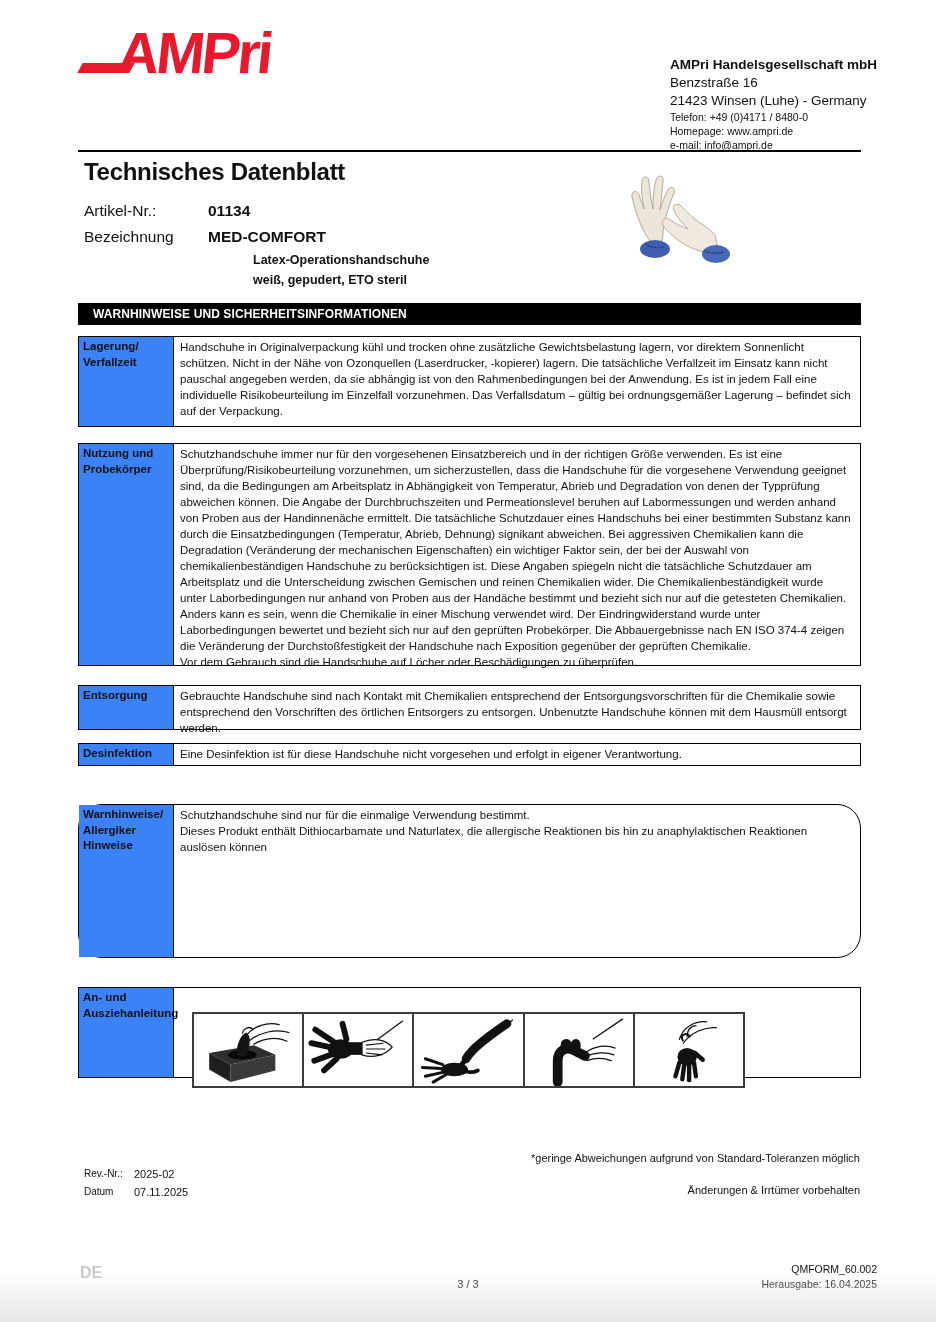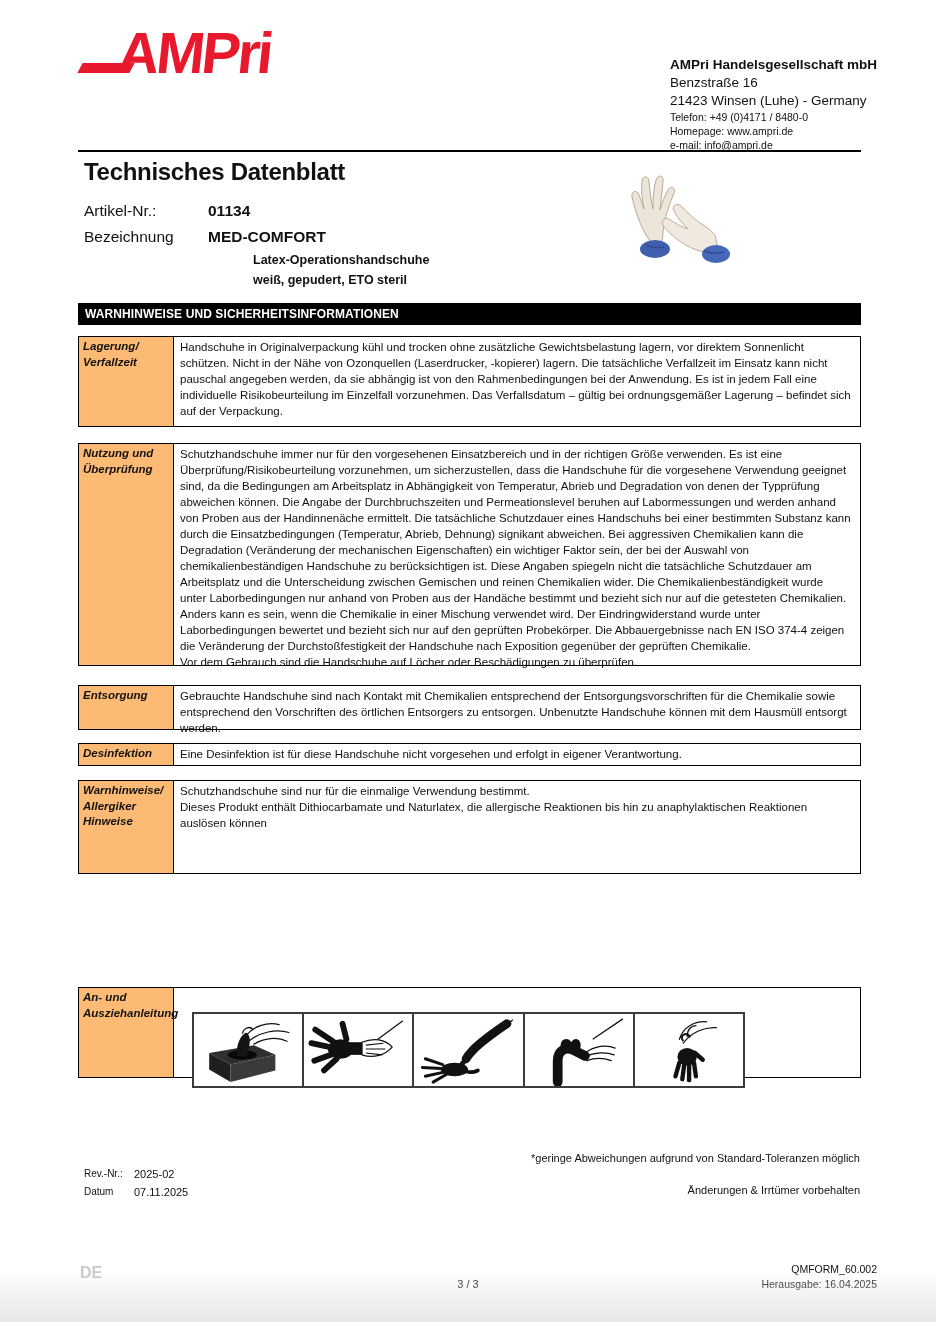--- a/index.html
+++ b/index.html
@@ -18,31 +18,31 @@
   .company .c-small{font-size:10.5px;line-height:14px;}
   
   .title-rule{position:absolute;left:78px;top:150px;width:783px;height:2px;background:#000;}
   .doc-title{position:absolute;left:84px;top:158px;font-size:24px;font-weight:bold;letter-spacing:-0.3px;}
   .art-label{position:absolute;left:84px;font-size:15.5px;}
   .art-value{position:absolute;left:208px;font-size:15.5px;font-weight:bold;}
   .art-sub{position:absolute;left:208px;font-size:12.5px;font-weight:bold;line-height:18px;padding-left:45px;}
   .product-img{position:absolute;left:592px;top:163px;width:165px;height:108px;}
   
   .section-bar{position:absolute;left:78px;top:303px;width:783px;height:22px;background:#000;color:#fff;
-    font-size:12px;font-weight:bold;line-height:22px;padding-left:7px;box-sizing:border-box;letter-spacing:0.1px;}
+    font-size:12px;font-weight:bold;line-height:22px;padding-left:15px;box-sizing:border-box;letter-spacing:0.1px;}
   
   .t-row{position:absolute;left:78px;width:783px;border:1px solid #000;display:flex;box-sizing:border-box;background:#fff;}
-  .t-label{width:95px;min-width:95px;background:#fdba74;border-right:1px solid #000;font-weight:bold;
-    font-size:11.5px;line-height:15.5px;padding:2px 3px 2px 4px;white-space:pre-line;box-sizing:border-box;font-style:italic;}
+  .t-label{width:95px;min-width:95px;background:#3b82f6;border-right:1px solid #000;font-weight:bold;
+    font-size:11.5px;line-height:15.5px;padding:2px 3px 2px 4px;white-space:pre-line;box-sizing:border-box;}
   .t-content{flex:1;font-size:11.5px;line-height:16px;padding:2px 8px 2px 6px;white-space:pre-line;box-sizing:border-box;}
   .row-0{top:336px;height:91px;}
   .row-1{top:443px;height:223px;}
   .row-2{top:685px;height:45px;}
   .row-3{top:743px;height:23px;}
-  .row-4{top:780px;height:94px;}
+  .row-4{top:804px;height:154px;border-radius:24px;}
   .row-5{top:987px;height:91px;}
   
   .panels{margin:6px 0 0 12px;width:553px;height:76px;border:2px solid #3c3c3c;display:flex;box-sizing:border-box;background:#fff;}
   .panel{flex:1;border-right:2px solid #3c3c3c;display:flex;align-items:center;justify-content:center;box-sizing:border-box;}
   .panel:last-child{border-right:none;}
   .panel svg{width:100%;height:100%;}
   
   .tolerance{position:absolute;right:76px;top:1152px;font-size:11px;}
   .rev-label{position:absolute;left:84px;font-size:10px;}
   .rev-value{position:absolute;left:134px;font-size:11px;}
@@ -93,21 +93,21 @@
   <div class="section-bar">WARNHINWEISE UND SICHERHEITSINFORMATIONEN</div>
 
   <div class="t-row row-0">
     <div class="t-label">Lagerung/
 Verfallzeit</div>
     <div class="t-content">Handschuhe in Originalverpackung kühl und trocken ohne zusätzliche Gewichtsbelastung lagern, vor direktem Sonnenlicht schützen. Nicht in der Nähe von Ozonquellen (Laserdrucker, -kopierer) lagern. Die tatsächliche Verfallzeit im Einsatz kann nicht pauschal angegeben werden, da sie abhängig ist von den Rahmenbedingungen bei der Anwendung. Es ist in jedem Fall eine individuelle Risikobeurteilung im Einzelfall vorzunehmen. Das Verfallsdatum – gültig bei ordnungsgemäßer Lagerung – befindet sich auf der Verpackung.</div>
   </div>
 
   <div class="t-row row-1">
     <div class="t-label">Nutzung und
-Überprüfung</div>
+Probekörper</div>
     <div class="t-content">Schutzhandschuhe immer nur für den vorgesehenen Einsatzbereich und in der richtigen Größe verwenden. Es ist eine Überprüfung/Risikobeurteilung vorzunehmen, um sicherzustellen, dass die Handschuhe für die vorgesehene Verwendung geeignet sind, da die Bedingungen am Arbeitsplatz in Abhängigkeit von Temperatur, Abrieb und Degradation von denen der Typprüfung abweichen können. Die Angabe der Durchbruchszeiten und Permeationslevel beruhen auf Labormessungen und werden anhand von Proben aus der Handinnenäche ermittelt. Die tatsächliche Schutzdauer eines Handschuhs bei einer bestimmten Substanz kann durch die Einsatzbedingungen (Temperatur, Abrieb, Dehnung) signikant abweichen. Bei aggressiven Chemikalien kann die Degradation (Veränderung der mechanischen Eigenschaften) ein wichtiger Faktor sein, der bei der Auswahl von chemikalienbeständigen Handschuhe zu berücksichtigen ist. Diese Angaben spiegeln nicht die tatsächliche Schutzdauer am Arbeitsplatz und die Unterscheidung zwischen Gemischen und reinen Chemikalien wider. Die Chemikalienbeständigkeit wurde unter Laborbedingungen nur anhand von Proben aus der Handäche bestimmt und bezieht sich nur auf die getesteten Chemikalien. Anders kann es sein, wenn die Chemikalie in einer Mischung verwendet wird. Der Eindringwiderstand wurde unter Laborbedingungen bewertet und bezieht sich nur auf den geprüften Probekörper. Die Abbauergebnisse nach EN ISO 374-4 zeigen die Veränderung der Durchstoßfestigkeit der Handschuhe nach Exposition gegenüber der geprüften Chemikalie.
 Vor dem Gebrauch sind die Handschuhe auf Löcher oder Beschädigungen zu überprüfen.</div>
   </div>
 
   <div class="t-row row-2">
     <div class="t-label">Entsorgung</div>
     <div class="t-content">Gebrauchte Handschuhe sind nach Kontakt mit Chemikalien entsprechend der Entsorgungsvorschriften für die Chemikalie sowie entsprechend den Vorschriften des örtlichen Entsorgers zu entsorgen. Unbenutzte Handschuhe können mit dem Hausmüll entsorgt werden.</div>
   </div>
 
   <div class="t-row row-3">

